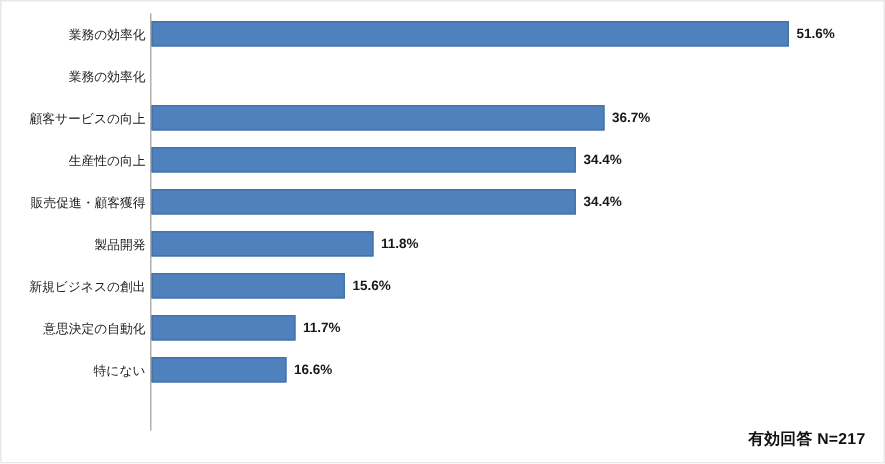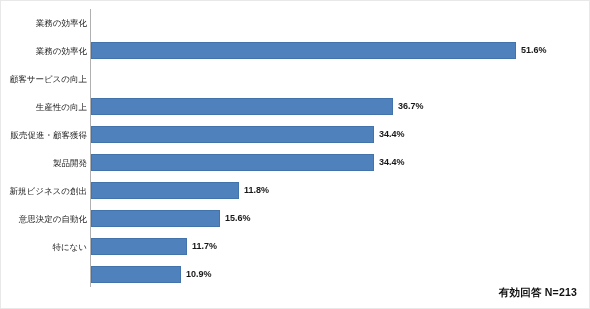--- a/index.html
+++ b/index.html
@@ -16,21 +16,21 @@
     width: 590px;
     height: 309px;
     box-sizing: border-box;
     background: #ffffff;
     border: 1px solid #e8e8e8;
     overflow: hidden;
   }
   
   #plot-area {
     position: absolute;
-    left: 4px;
+    left: 14px;
     top: 0;
     width: 494px;
     height: 290px;
   }
   
   #category-axis-line {
     position: absolute;
     left: 85px;
     top: 8px;
     width: 1px;
@@ -55,21 +55,20 @@
     font-size: 8.5px;
     color: #1a1a1a;
     white-space: nowrap;
     letter-spacing: 0px;
   }
   .bar-wrap {
     position: absolute;
     left: 86px;
     top: 0;
     height: 28px;
-    margin-top: 28px;
   }
   .bar {
     position: absolute;
     left: 0;
     top: 5px;
     height: 17px;
     background: #4f81bd;
     border: 1px solid #4373ab;
     box-sizing: border-box;
   }
@@ -152,20 +151,20 @@
         <div class="cat-label">意思決定の自動化</div>
         <div class="bar-wrap" style="width: 156px;">
           <div class="bar" style="width: 96px;"></div>
           <div class="val-label" style="left: 101px;">11.7%</div>
         </div>
       </div>
       <div class="bar-row" style="top: 232px;">
         <div class="cat-label">特にない</div>
         <div class="bar-wrap" style="width: 150px;">
           <div class="bar" style="width: 90px;"></div>
-          <div class="val-label" style="left: 95px;">10.9%</div>
+          <div class="val-label" style="left: 95px;">16.6%</div>
         </div>
       </div>
     </div>
 
-  <div id="footer-note">有効回答 N=213</div>
+  <div id="footer-note">有効回答 N=217</div>
 
 </div>
 
 </body></html>

